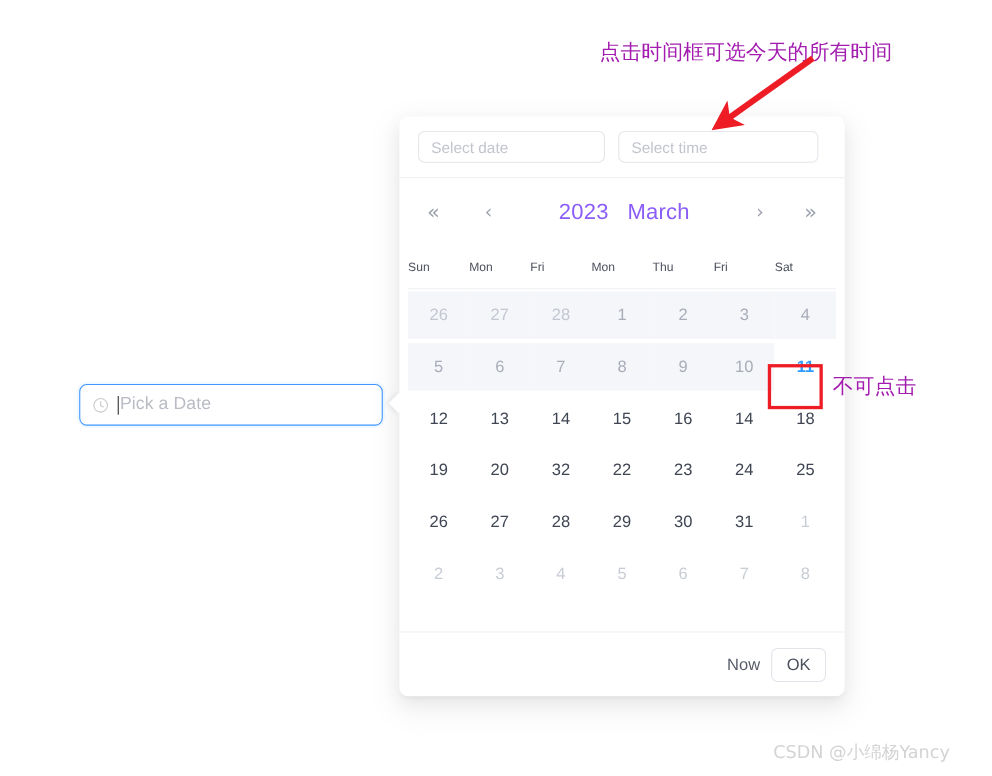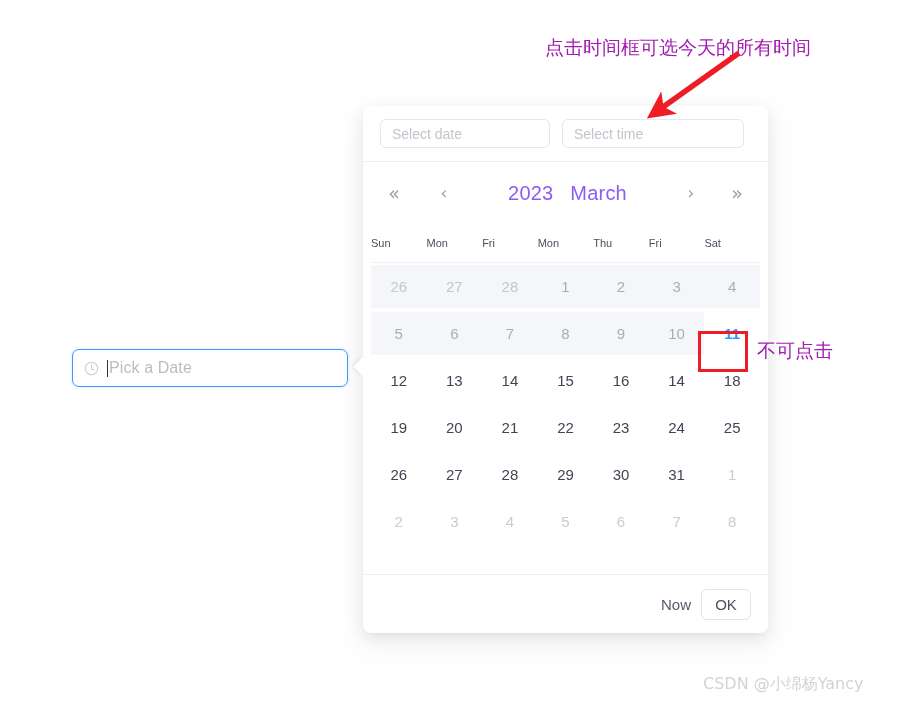--- a/index.html
+++ b/index.html
@@ -410,21 +410,21 @@
             </td>
           </tr>
           <tr>
             <td class="">
               <div class="cellbox">19</div>
             </td>
             <td class="">
               <div class="cellbox">20</div>
             </td>
             <td class="">
-              <div class="cellbox">21</div>
+              <div class="cellbox">32</div>
             </td>
             <td class="">
               <div class="cellbox">22</div>
             </td>
             <td class="">
               <div class="cellbox">23</div>
             </td>
             <td class="">
               <div class="cellbox">24</div>
             </td>

